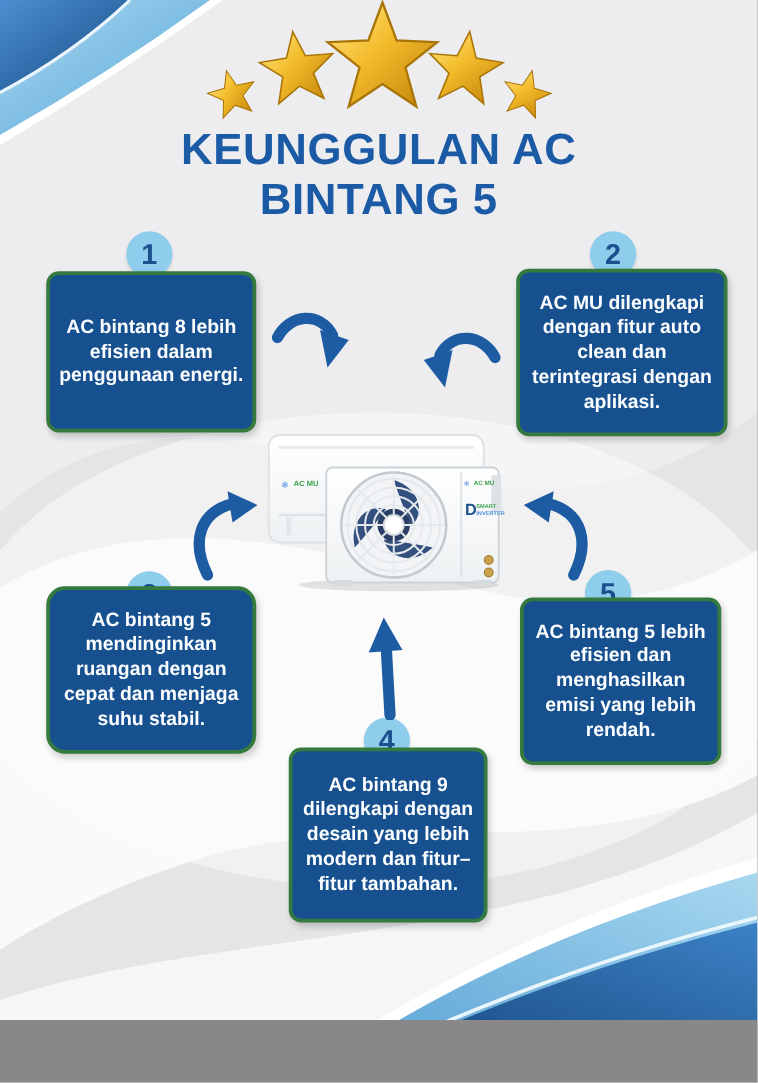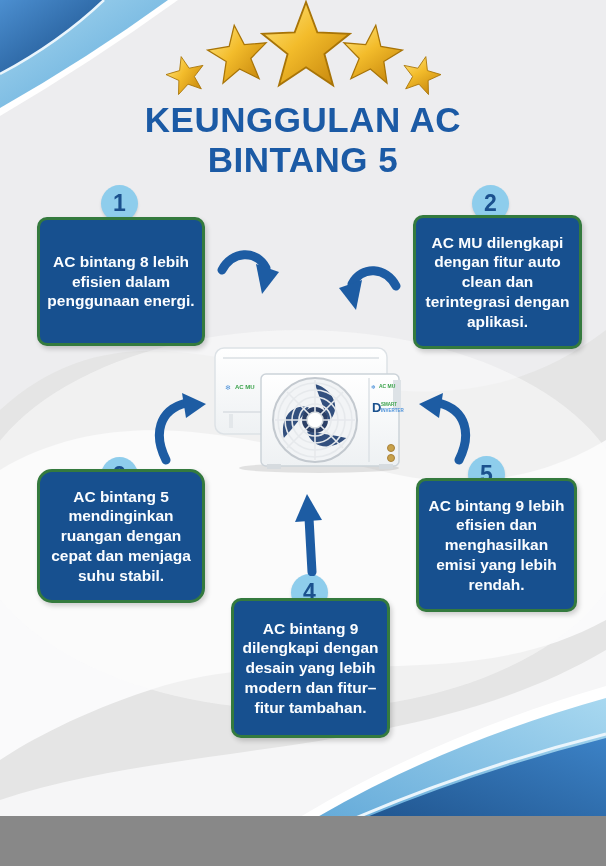--- a/index.html
+++ b/index.html
@@ -142,21 +142,21 @@
   <div class="card" style="left:413px;top:215px;width:169px;height:134px;">
     <p>AC MU dilengkapi dengan fitur auto clean dan terintegrasi dengan aplikasi.</p>
   </div>
   <div class="card" style="left:37px;top:469px;width:168px;height:134px;border-radius:15px;">
     <p>AC bintang 5 mendinginkan ruangan dengan cepat dan menjaga suhu stabil.</p>
   </div>
   <div class="card" style="left:231px;top:598px;width:159px;height:140px;">
     <p>AC bintang 9 dilengkapi dengan desain yang lebih modern dan fitur–fitur tambahan.</p>
   </div>
   <div class="card" style="left:416px;top:478px;width:161px;height:134px;">
-    <p>AC bintang 9 lebih efisien dan menghasilkan emisi yang lebih rendah.</p>
+    <p>AC bintang 5 lebih efisien dan menghasilkan emisi yang lebih rendah.</p>
   </div>
 
   <svg class="arrow" style="left:216px;top:246px;" width="66" height="68" viewBox="0 0 66 68">
     <path class="s" d="M6 24 C16 5 40 3 50 22"></path>
     <path class="h" d="M40 18 L63 26 L46 48 Z"></path>
   </svg>
   <svg class="arrow" style="left:336px;top:262px;" width="66" height="68" viewBox="0 0 66 68">
     <path class="s" d="M60 24 C50 5 26 3 16 22"></path>
     <path class="h" d="M26 18 L3 26 L20 48 Z"></path>
   </svg>

